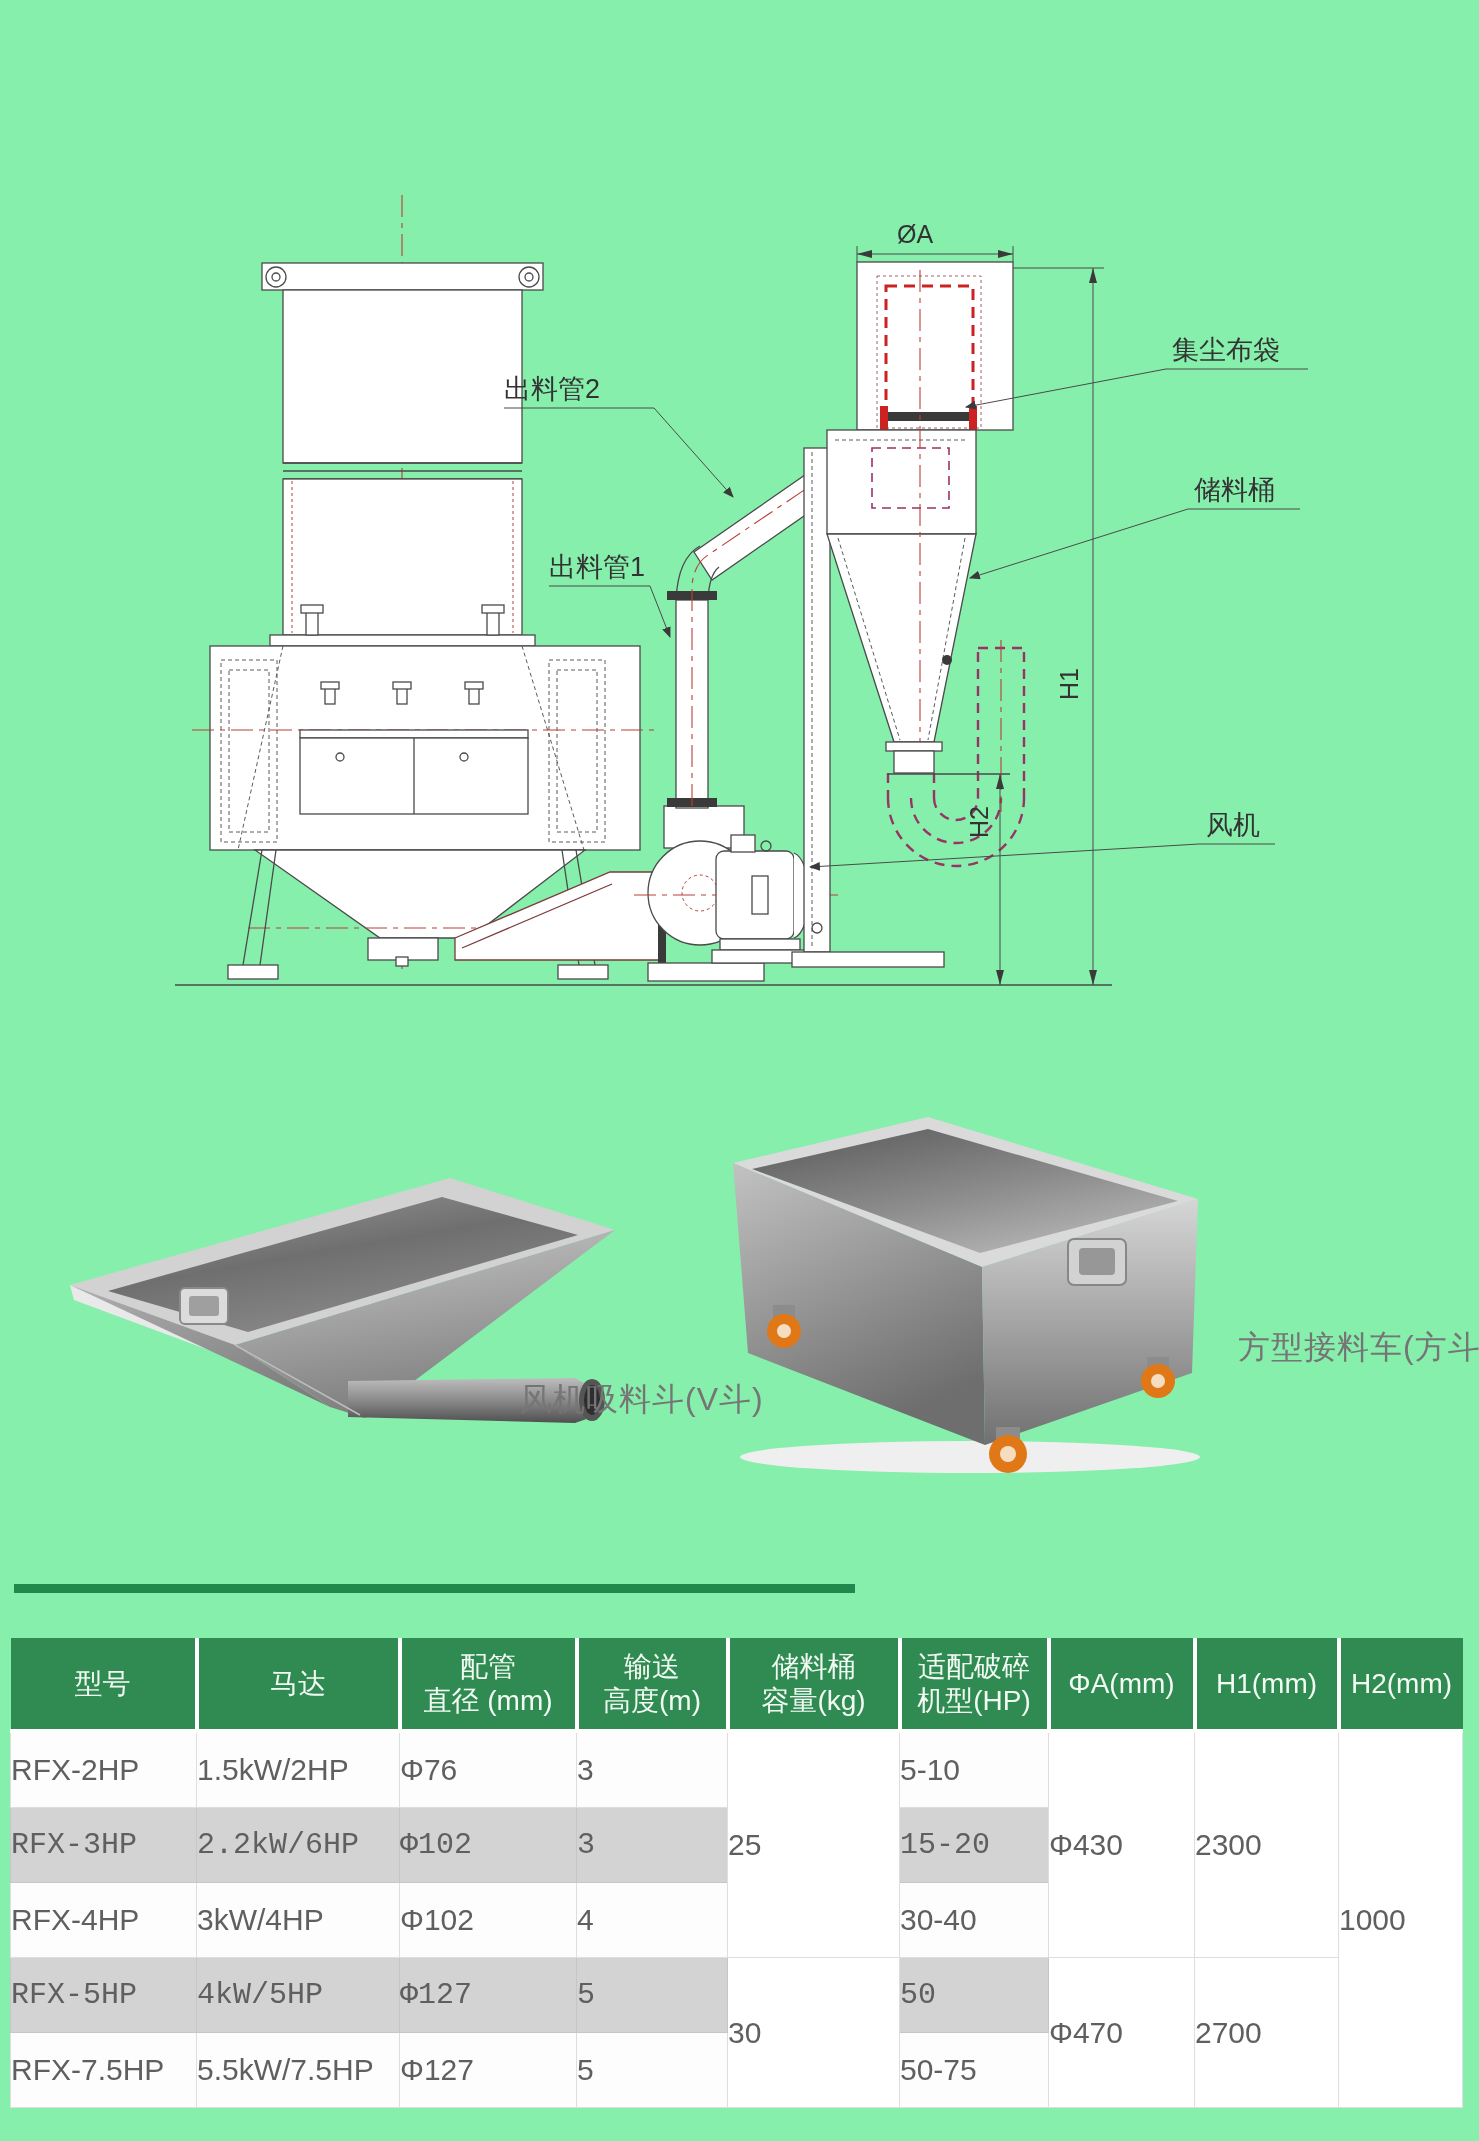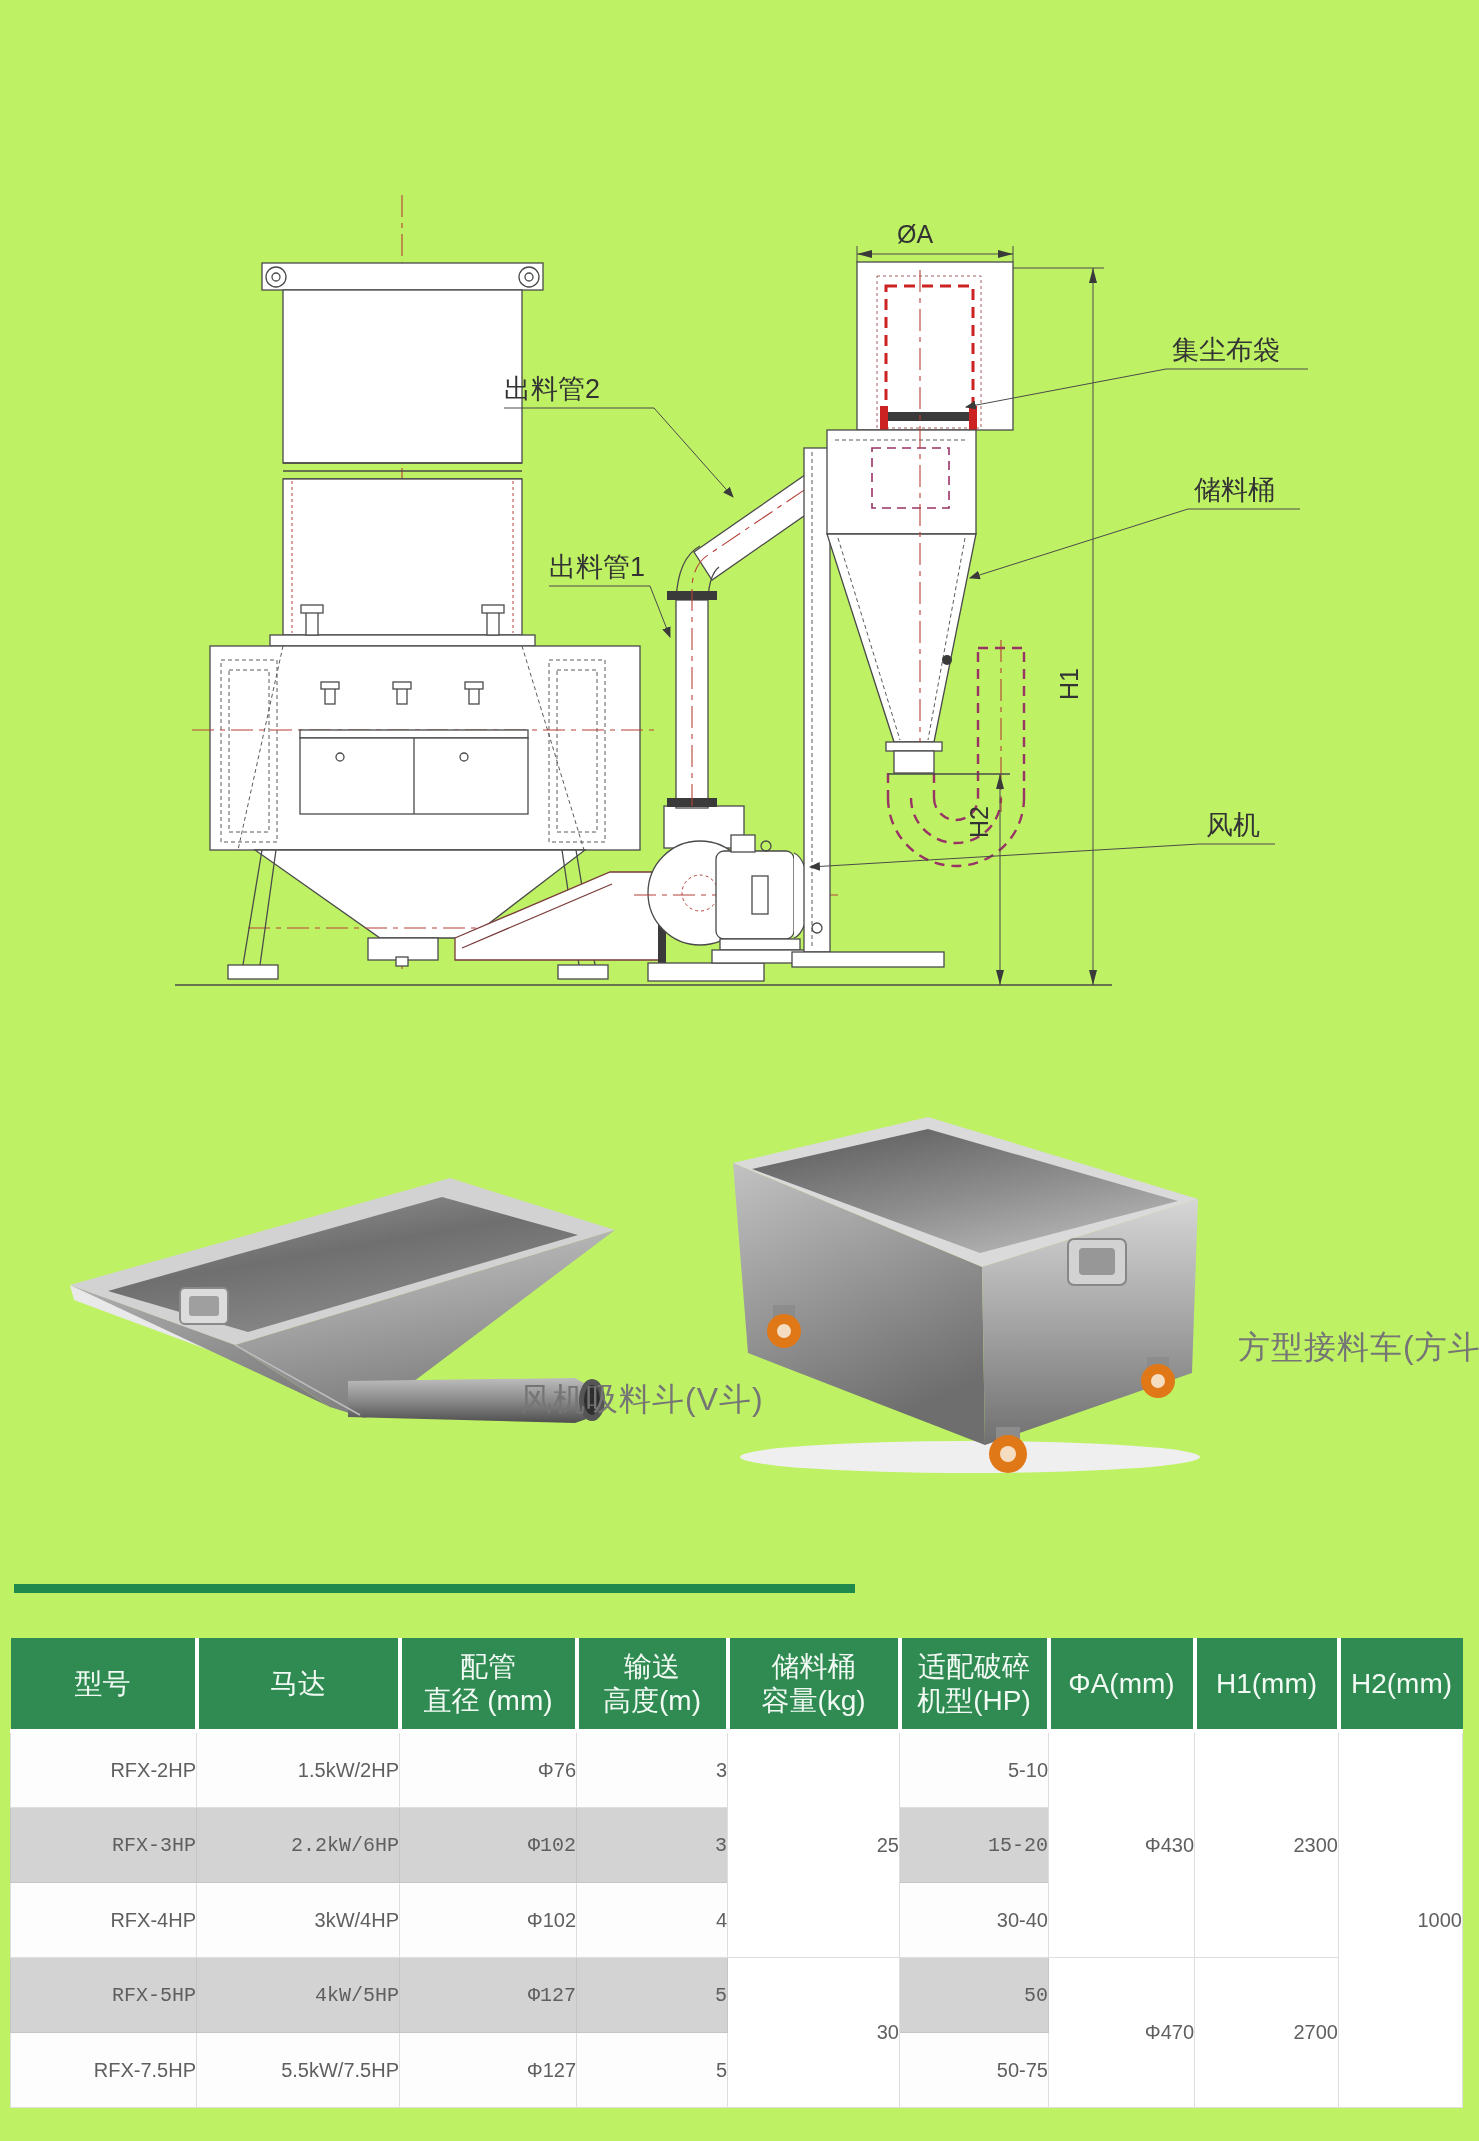--- a/index.html
+++ b/index.html
@@ -1,17 +1,17 @@
 <!DOCTYPE html>
 <html><head>
 <meta charset="utf-8">
 <style>
   html,body{margin:0;padding:0;background:#fff;}
   body{font-family:"Liberation Sans","DejaVu Sans",sans-serif;}
-  #page{position:relative;width:1479px;height:2141px;background:#bef264;overflow:hidden;}
+  #page{position:relative;width:1479px;height:2141px;background:#86efac;overflow:hidden;}
 
   
   #diagram{position:absolute;left:0;top:0;}
   .ln{stroke:#4a4a4a;stroke-width:1.3;fill:none;}
   .lnf{stroke:#4a4a4a;stroke-width:1.3;fill:#fff;}
   .cl{stroke:#b84038;stroke-width:1.1;fill:none;stroke-dasharray:22 6 5 6;}
   .rdot{stroke:#b84038;stroke-width:1;fill:none;stroke-dasharray:3 3;}
   .dot{stroke:#5a5a5a;stroke-width:1;fill:none;stroke-dasharray:4 3;}
   .dot2{stroke:#a06060;stroke-width:1;fill:none;stroke-dasharray:3 3;}
   .bag{stroke:#cc2222;stroke-width:3;fill:none;stroke-dasharray:11 7;}
@@ -37,21 +37,21 @@
   #spec-table-wrap{position:absolute;left:10px;top:1638px;width:1452px;}
   table.spec{border-collapse:collapse;table-layout:fixed;width:1452px;}
   table.spec th{
     background:#2f8b51;color:#f2faf4;font-weight:normal;
     font-size:28px;line-height:34px;white-space:pre-line;
     border-right:4px solid #ffffff;border-bottom:4px solid #ffffff;
     height:91px;padding:0;text-align:center;vertical-align:middle;
   }
   table.spec th:last-child{border-right:none;}
   table.spec td{
-    font-size:20px;color:#5f5f5f;text-align:right;vertical-align:middle;
+    font-size:30px;color:#5f5f5f;text-align:left;vertical-align:middle;
     height:74px;padding:0;background:#fdfdfd;
     border:1px solid #dedede;
   }
   table.spec td.g{background:#d3d3d3;border-color:#c6c6c6;font-family:Liberation Mono, monospace;}
   table.spec td.m{background:#ffffff;}
 </style>
 </head>
 <body>
 
 <div id="page">

